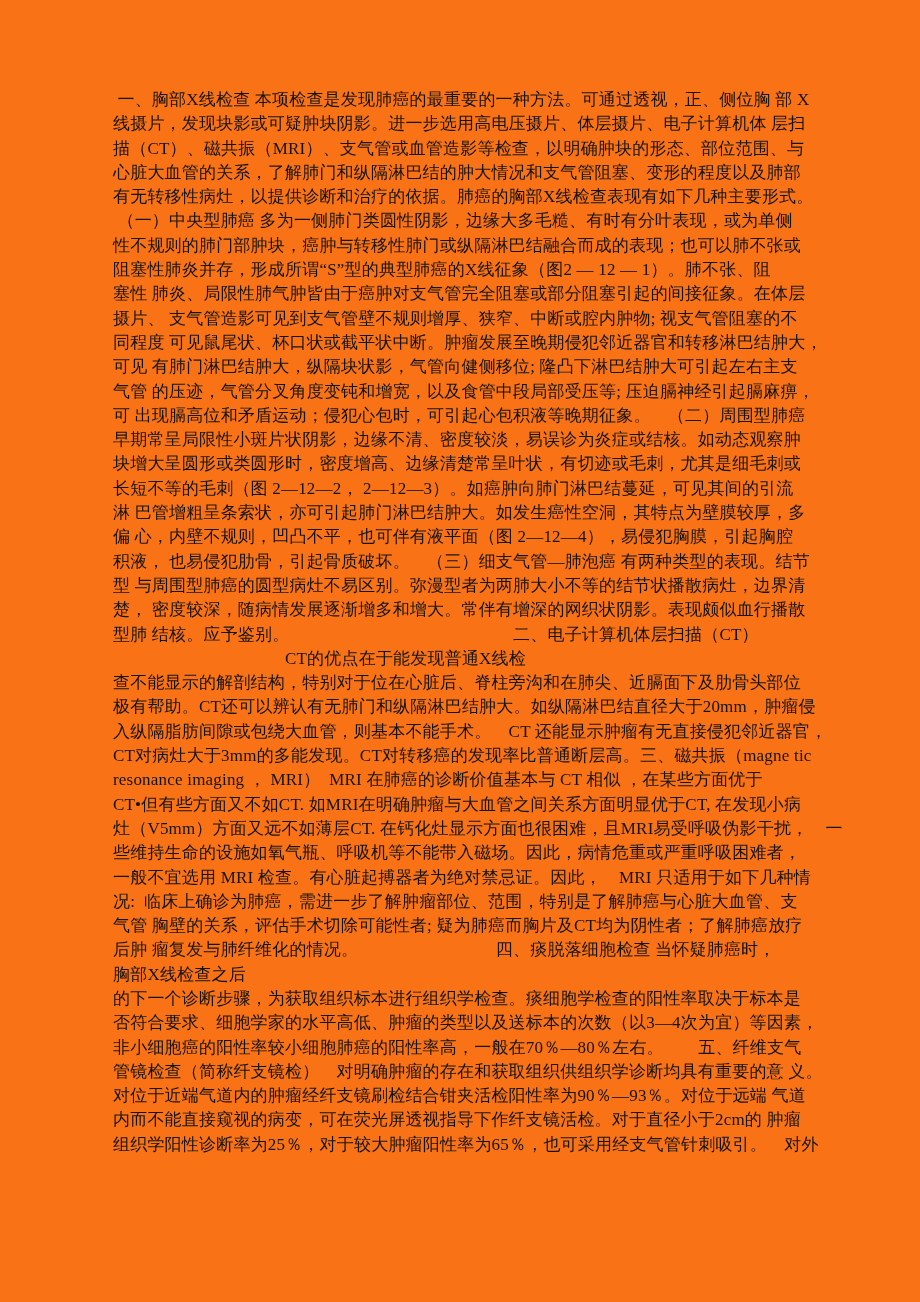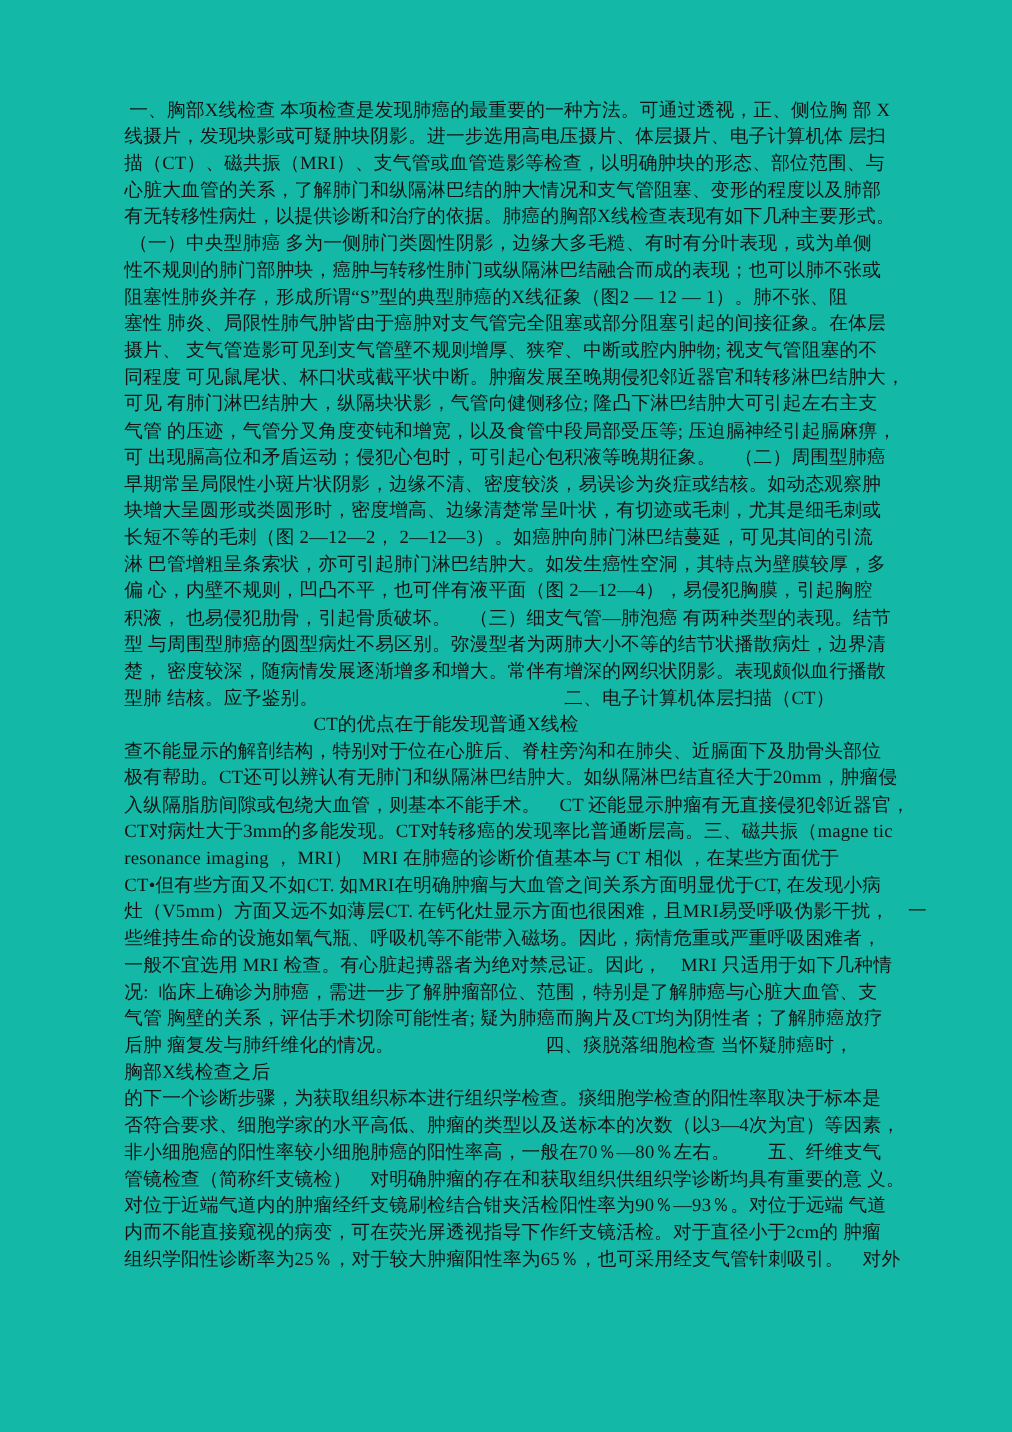--- a/index.html
+++ b/index.html
@@ -12,21 +12,21 @@
     background: #ffffff;
     overflow: hidden;
     position: relative;
   }
   .page {
     position: absolute;
     left: 0;
     top: 0;
     width: 920px;
     height: 1302px;
-    background: #14b8a6;
+    background: #f97316;
   }
   .textblock {
     position: absolute;
     left: 113px;
     top: 88px;
     width: 702px;
     font-family: "Liberation Serif", "DejaVu Serif", serif;
     font-size: 17px;
     line-height: 24.3px;
     color: #141414;

